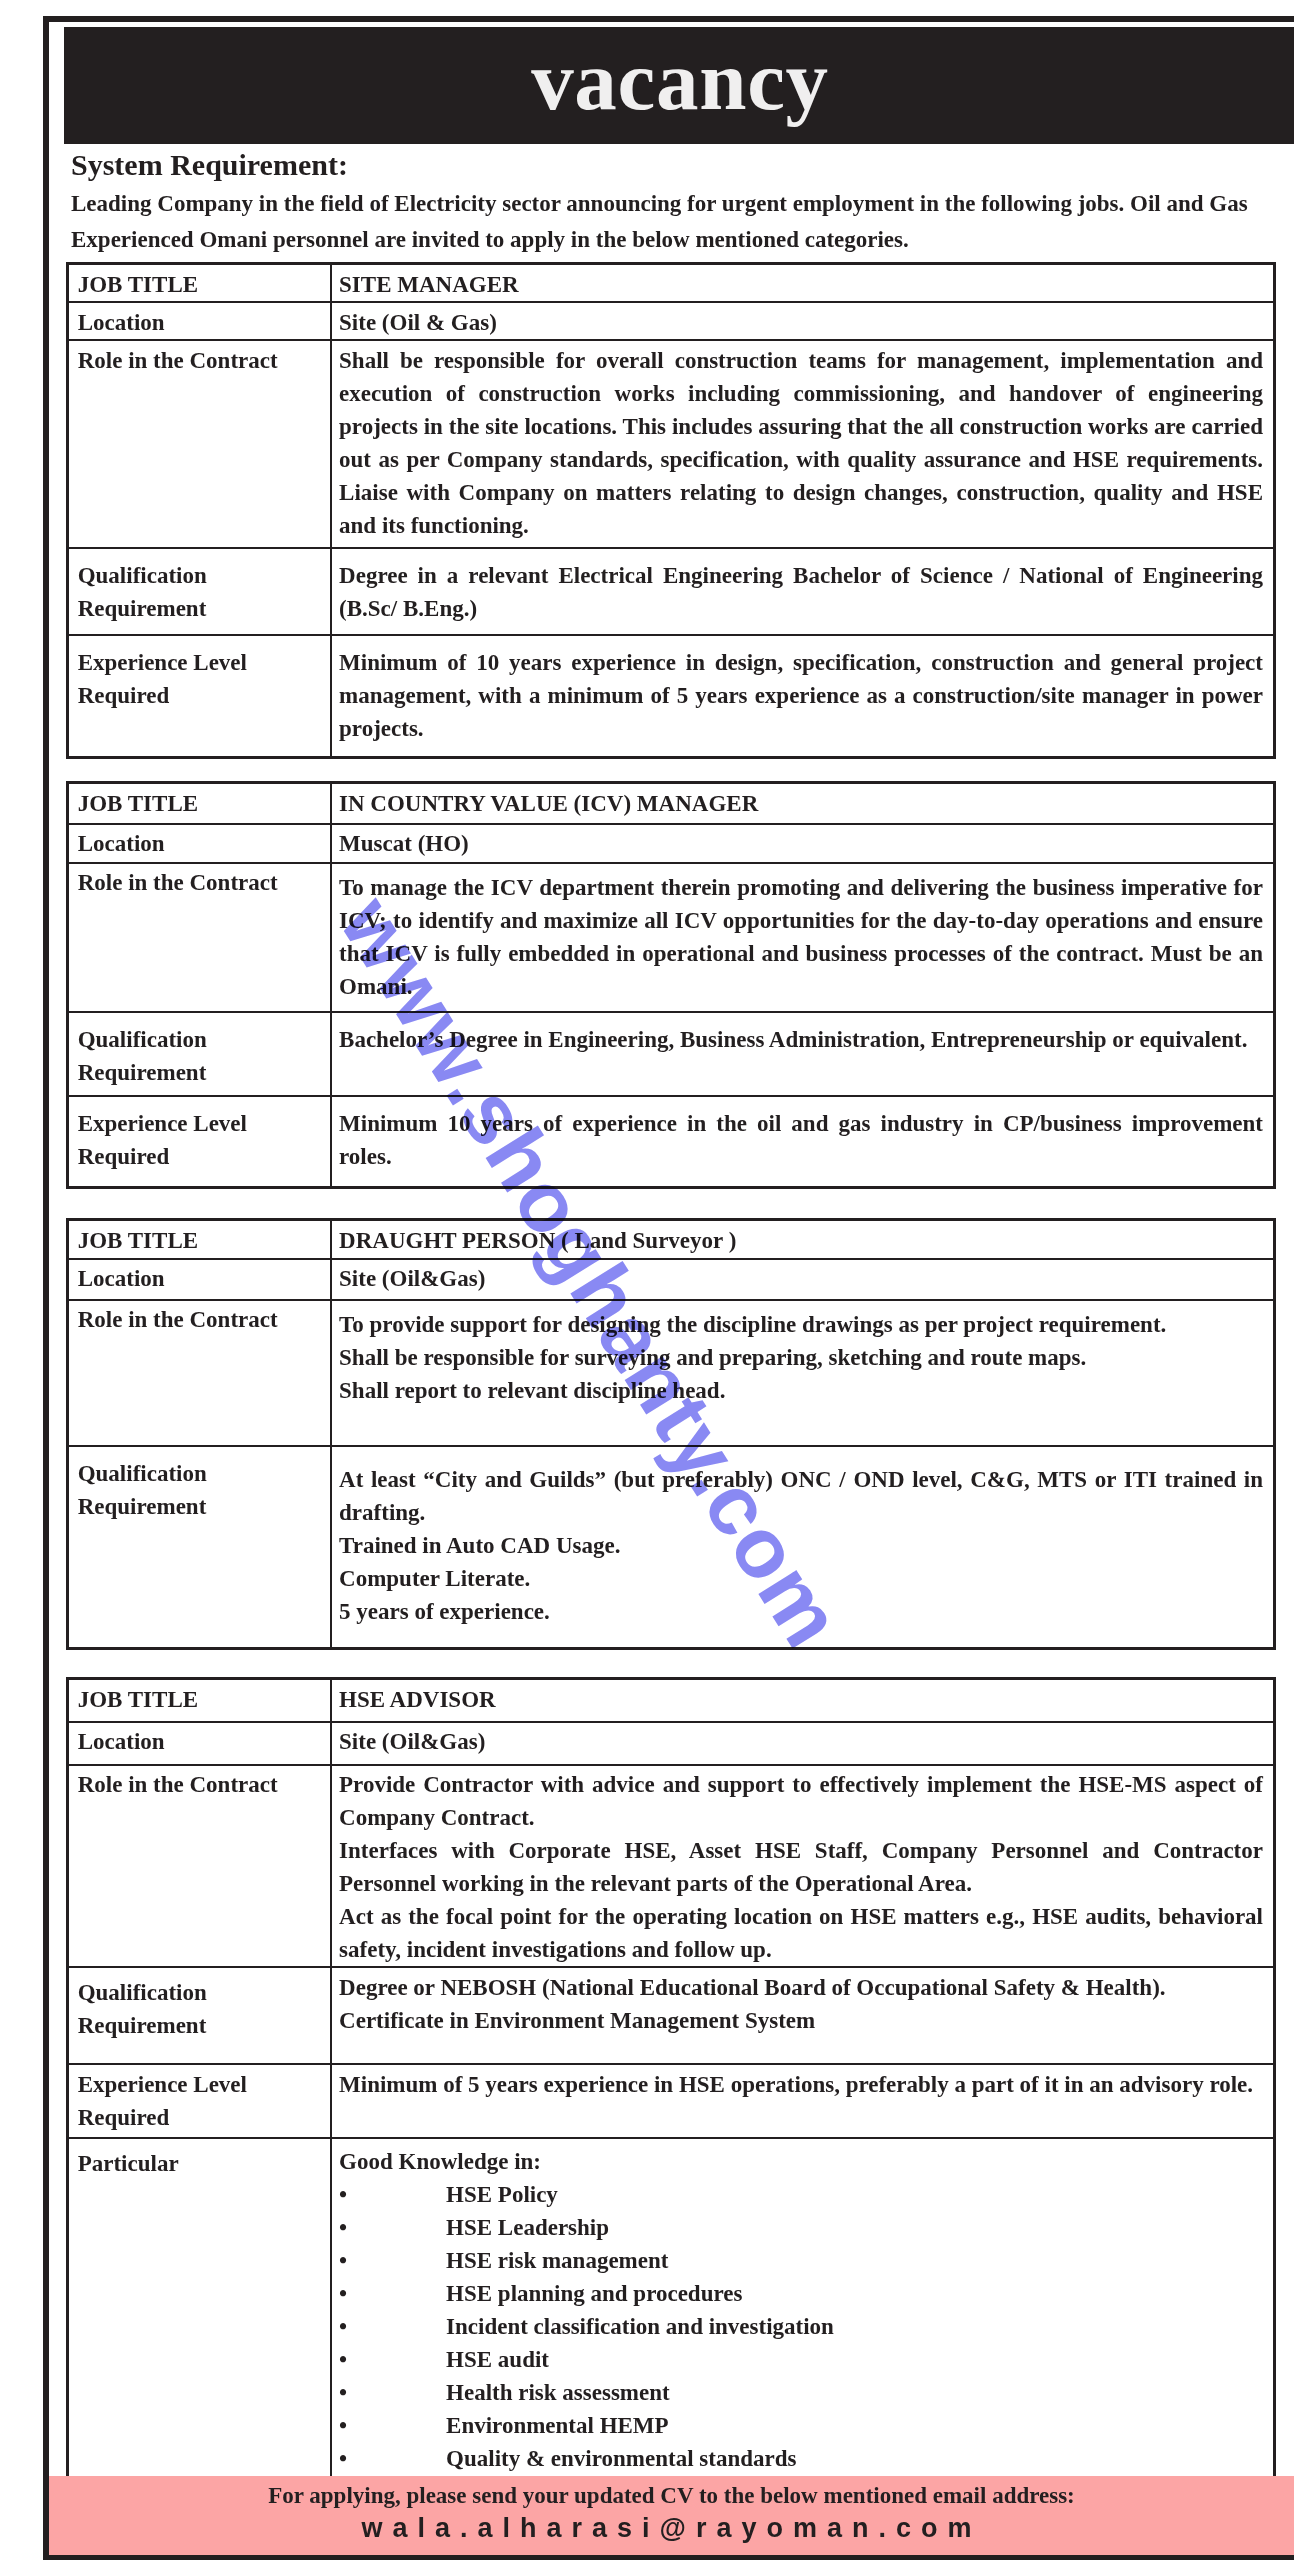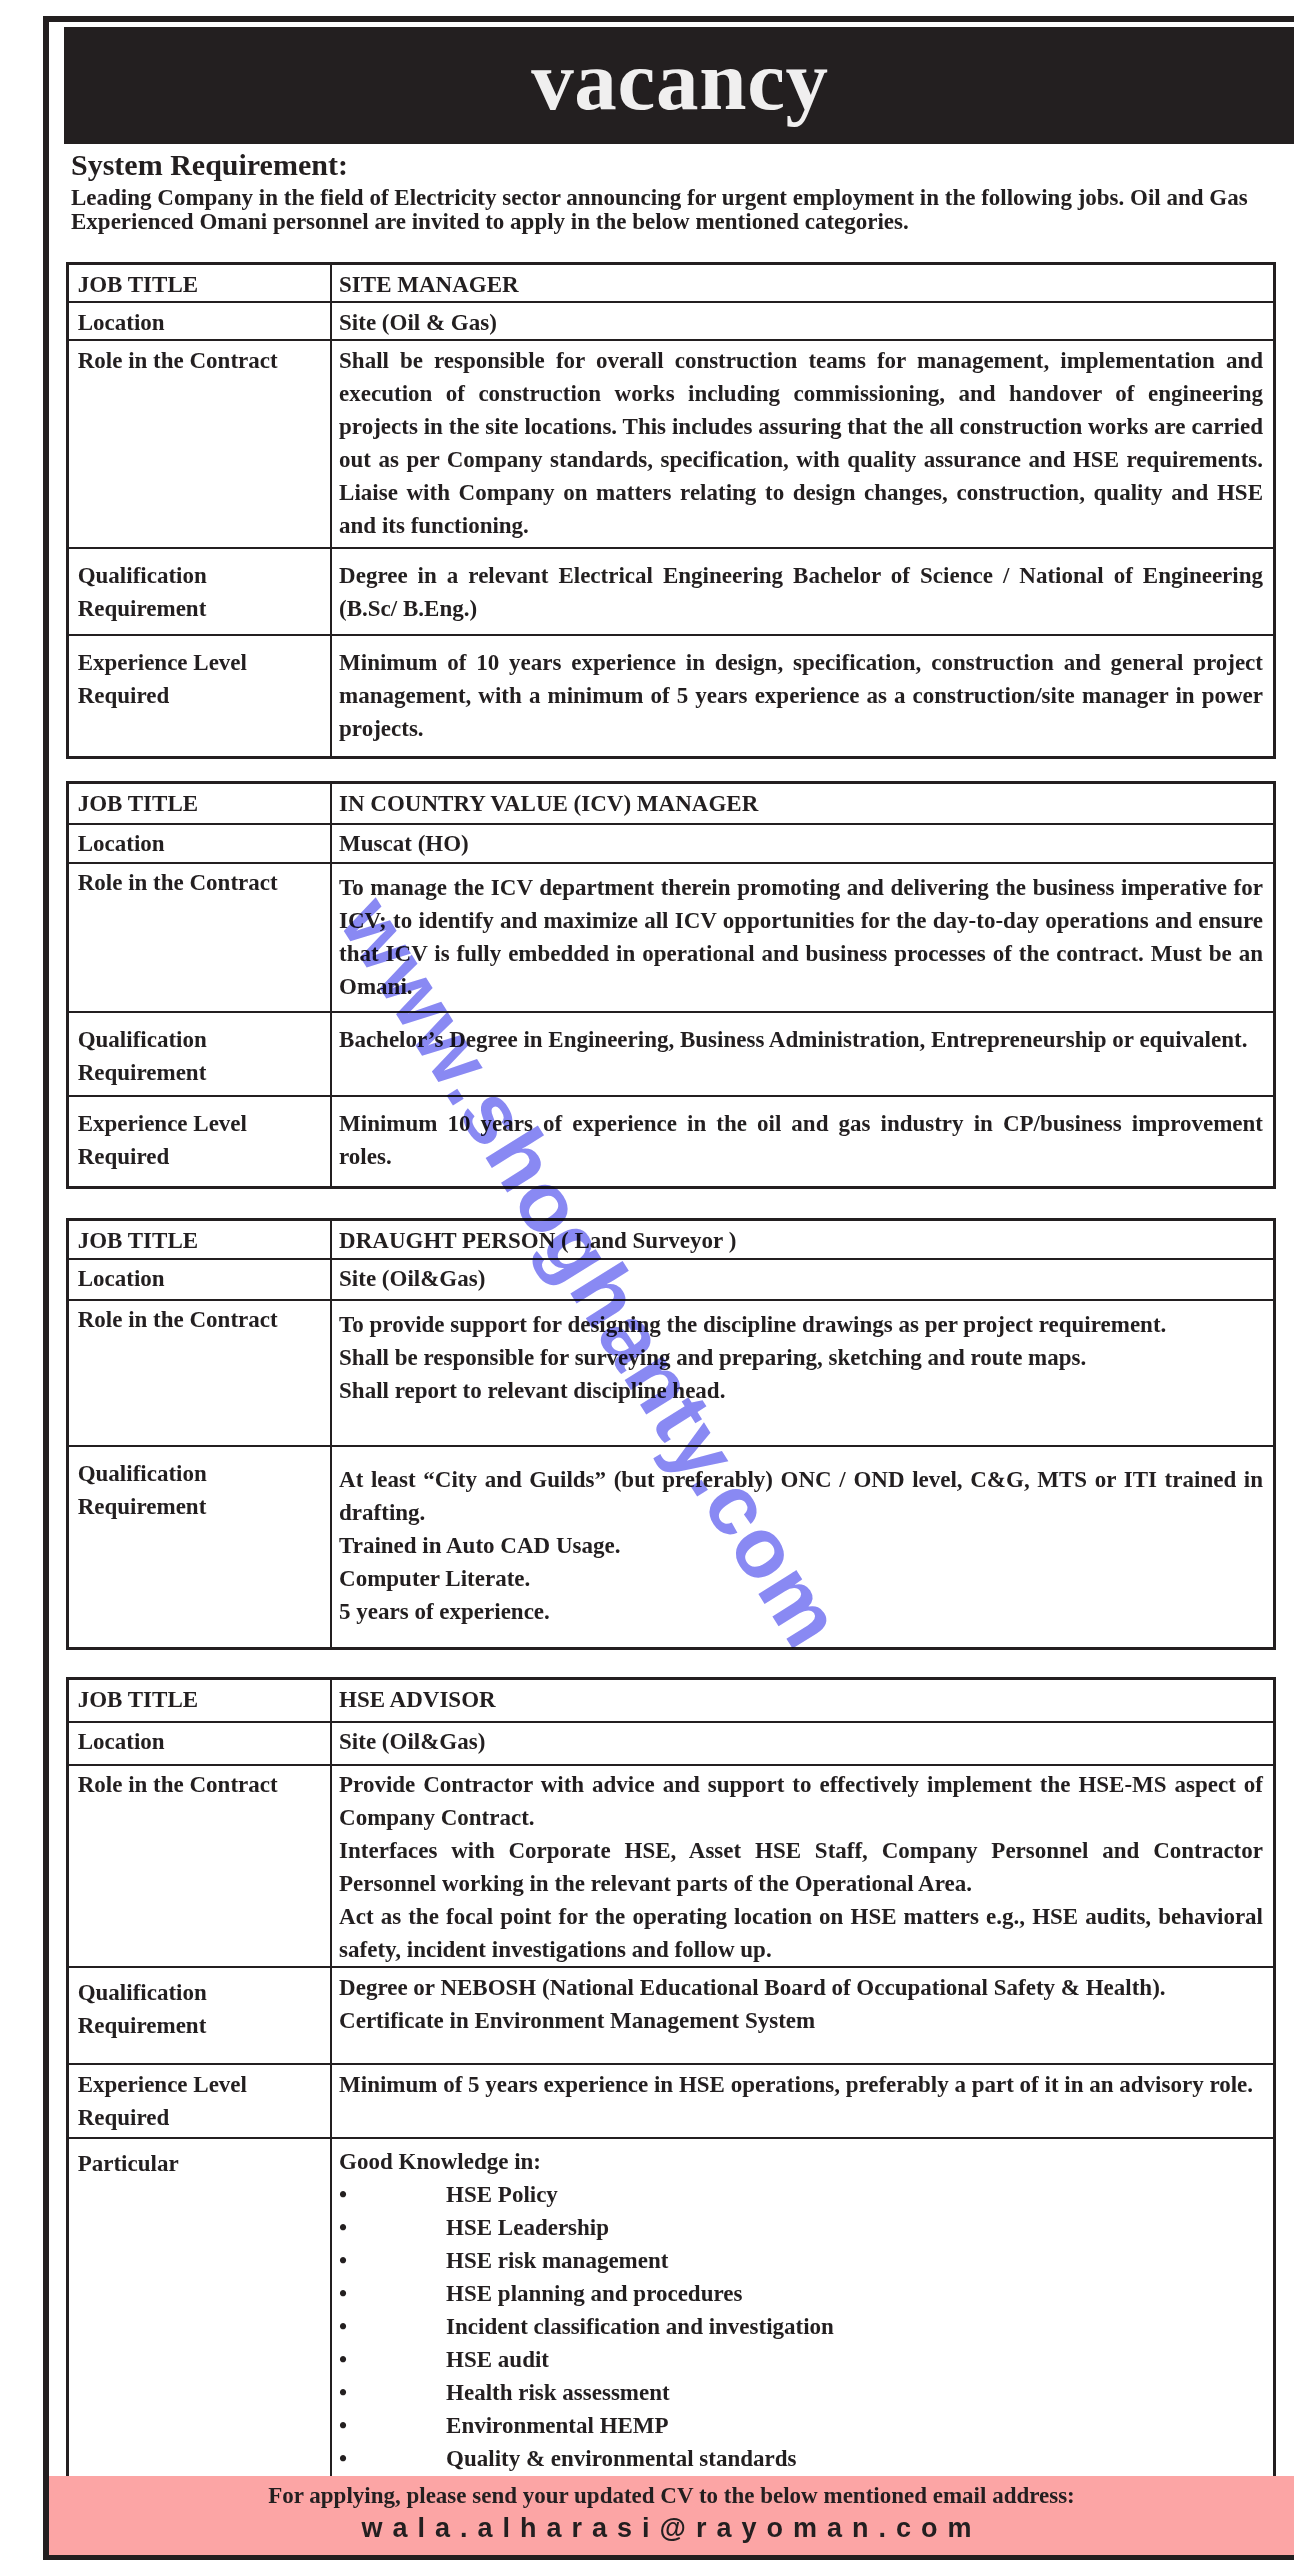--- a/index.html
+++ b/index.html
@@ -7,21 +7,21 @@
          font-family: "Liberation Serif", "DejaVu Serif", serif; color: #231f20; }
   .frame { position: absolute; left: 43px; top: 16px; width: 1252px; height: 2544px;
            border-left: 6.5px solid #231f20; border-top: 6.5px solid #231f20; border-bottom: 6.5px solid #231f20;
            box-sizing: border-box; }
   .banner { position: absolute; left: 64px; top: 27px; width: 1232px; height: 117px;
             background: #231f20; display: flex; align-items: center; justify-content: center; }
   .banner-title { color: #f0efef; font-weight: bold; font-size: 85px; letter-spacing: 0.7px;
                   line-height: 1; margin-top: -10px; }
   .urgent { position: absolute; left: 71px; top: 148px; font-weight: bold; font-size: 30px; line-height: 1.1; }
   .intro { position: absolute; left: 71px; top: 186px; width: 1212px; font-weight: bold; font-size: 23px;
-           line-height: 24px; }
+           line-height: 36px; }
   .job-table { position: absolute; left: 66px; width: 1210px; border-collapse: collapse;
                border: 3.6px solid #231f20; table-layout: fixed; }
   .job-table td { border: 2.9px solid #231f20; vertical-align: top; padding: 2.9px 7.2px 0 7.2px;
                   font-weight: bold; font-size: 23px; line-height: 33px; }
   .job-table td.label { width: 245px; padding-left: 8.7px; }
   .job-table td.value { text-align: justify; padding-right: 10px; }
   .job-table td.value.left { text-align: left; }
   .mid { padding-top: 10px !important; }
   .bul { list-style: none; margin: 0; padding: 0; }
   .bul li { display: flex; }

